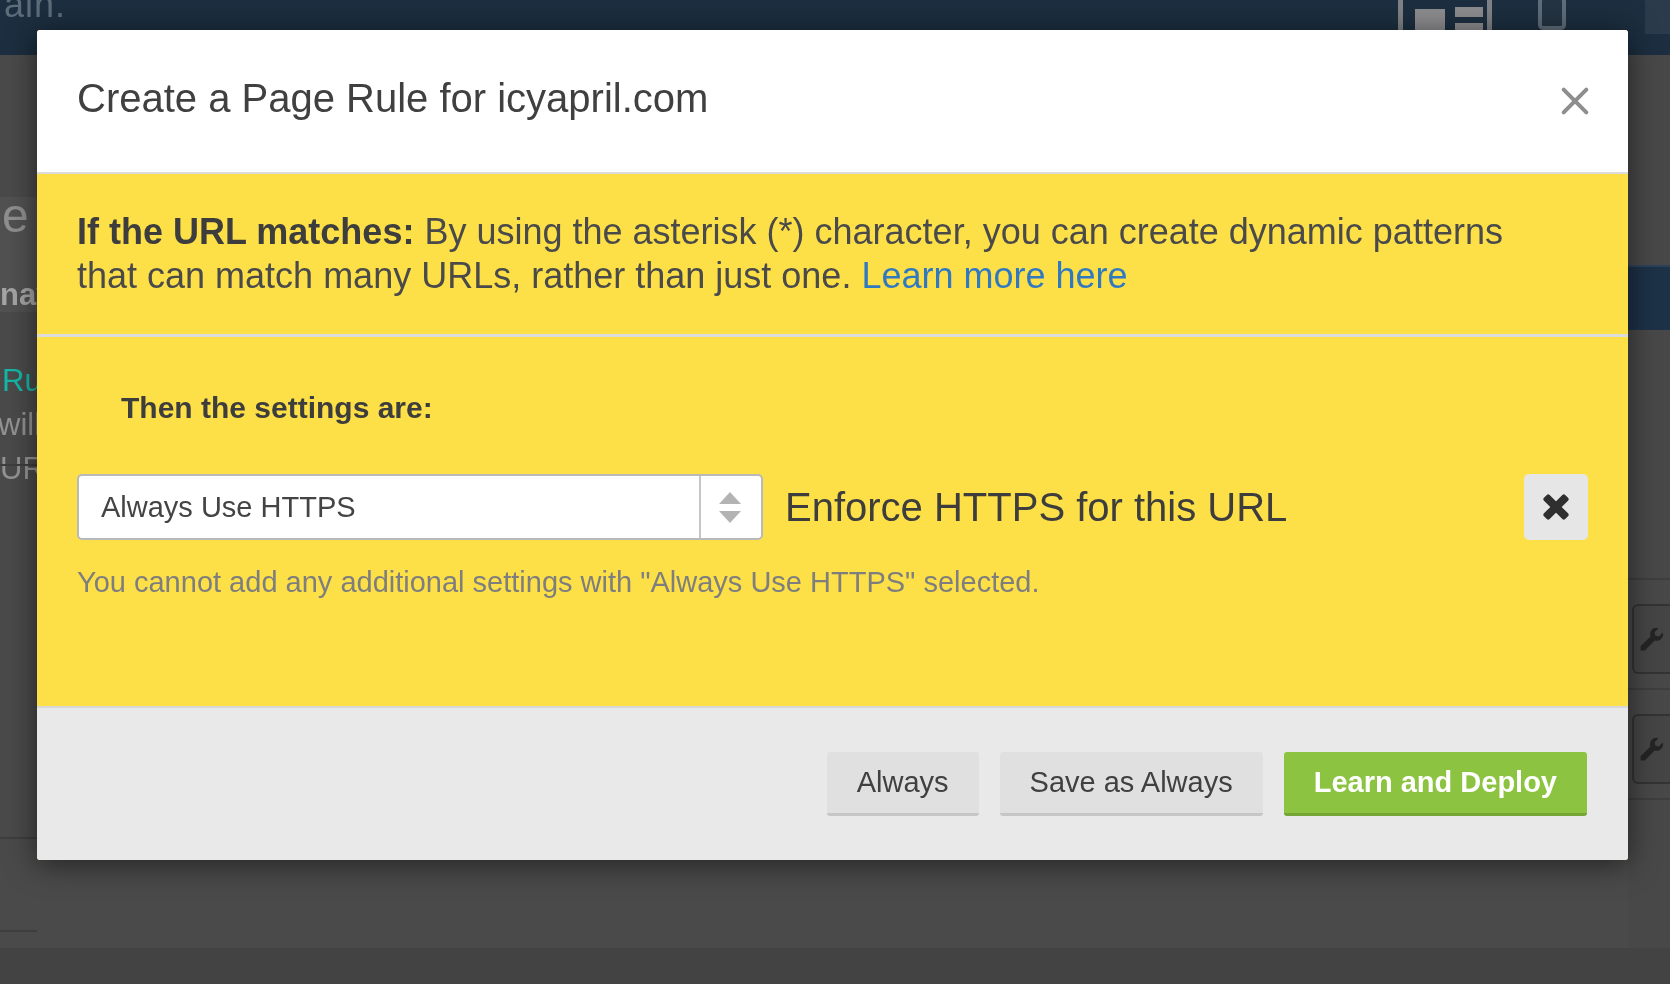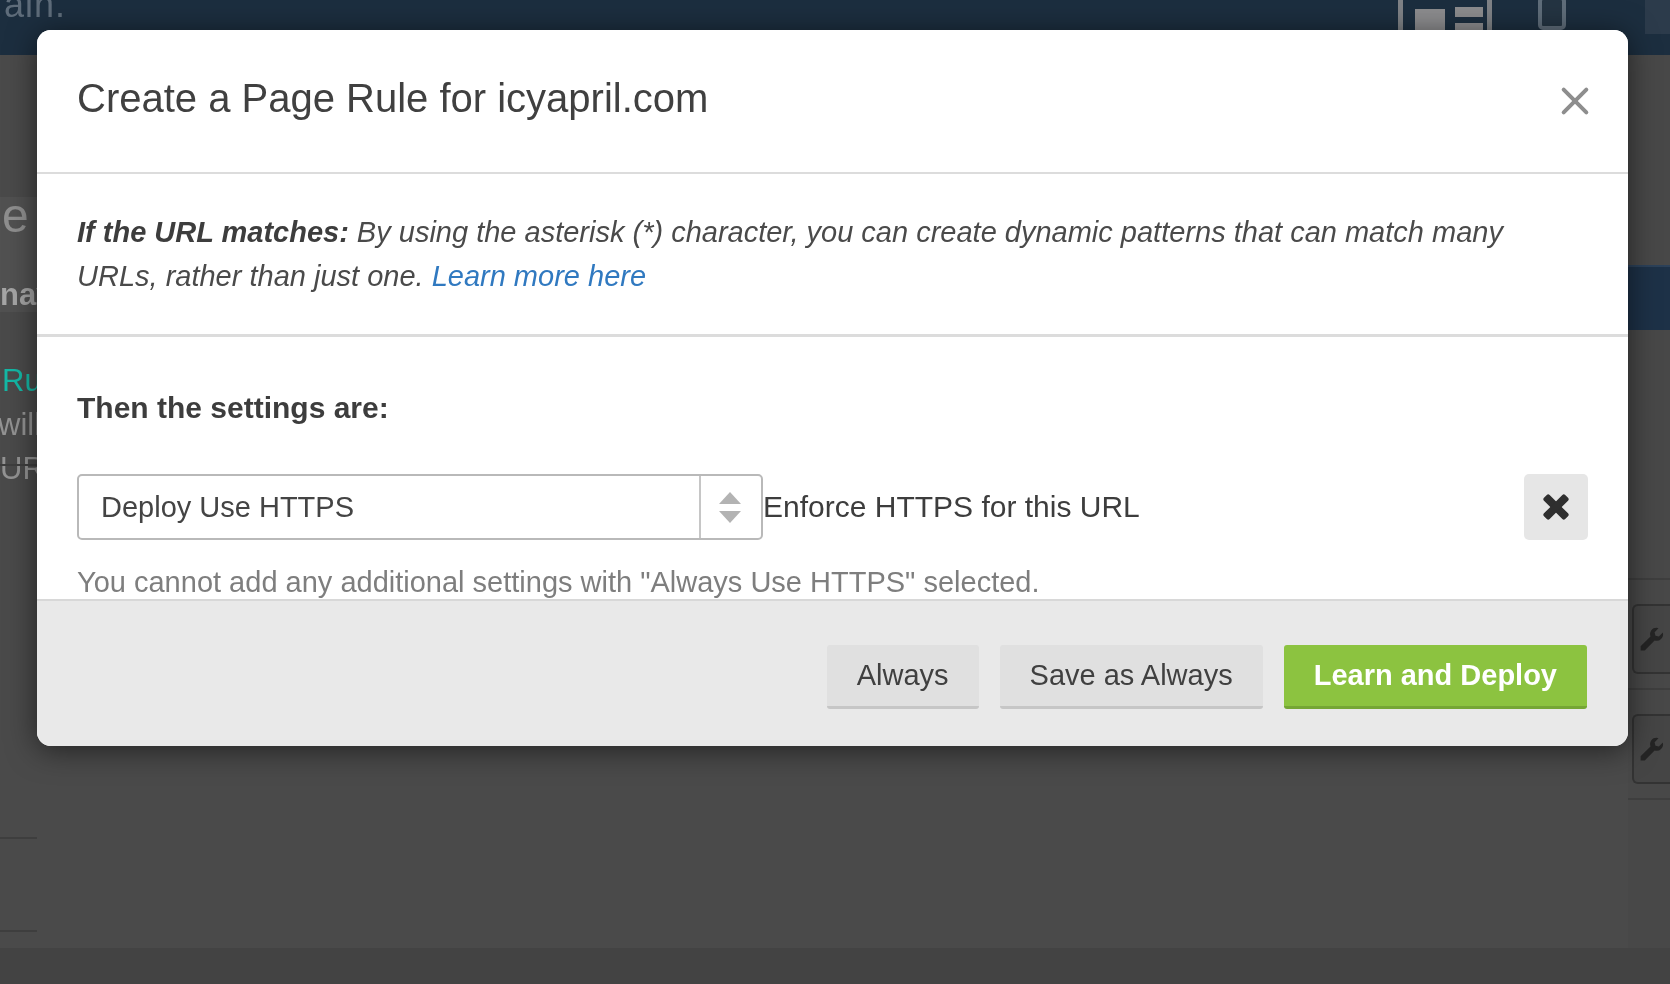--- a/index.html
+++ b/index.html
@@ -28,46 +28,46 @@
   .seam{position:absolute;height:2px;background:#3e3e3e;}
 
   .right-strip{position:absolute;left:1628px;top:55px;width:42px;height:929px;background:#484848;overflow:hidden;}
   .blue-frag{position:absolute;left:0;top:210px;width:42px;height:65px;background:#1d3147;border-top:2px solid #2c4159;}
   .wrench-btn{position:absolute;left:4px;width:38px;height:70px;background:#454545;border:2px solid #333;border-right:none;border-radius:6px 0 0 6px;display:flex;align-items:center;justify-content:center;}
   .wrench-1{top:549px;}
   .wrench-2{top:659px;}
   .bottom-strip{position:absolute;left:0;top:948px;width:1670px;height:36px;background:#434343;}
 
   
-  .modal{position:absolute;left:37px;top:30px;width:1591px;height:716px;background:#ffffff;border-radius:14px;
+  .modal{position:absolute;left:37px;top:30px;width:1591px;height:830px;background:#fde047;border-radius:3px;
          box-shadow:0 4px 30px rgba(0,0,0,.55);display:flex;flex-direction:column;overflow:hidden;}
   .modal-header{position:relative;height:144px;background:#ffffff;border-bottom:2px solid #dcdcdc;flex:0 0 auto;}
   .modal-title{position:absolute;left:40px;top:46px;font-size:40px;color:#404040;}
   .close-btn{position:absolute;right:34px;top:52px;width:38px;height:38px;cursor:pointer;}
   .close-btn span{position:absolute;left:1px;top:17px;width:36px;height:4px;background:#8e8e8e;border-radius:2px;}
   .close-btn .l1{transform:rotate(45deg);}
   .close-btn .l2{transform:rotate(-45deg);}
 
   .modal-body{flex:1 1 auto;padding:0 40px;}
-  .url-paragraph{margin:36px 0 0 0;max-width:1470px;font-size:29px;line-height:44px;color:#4a4a4a;font-style:italic;}
+  .url-paragraph{margin:36px 0 0 0;max-width:1470px;font-size:36px;line-height:44px;color:#4a4a4a;}
   .url-paragraph b{color:#3d3d3d;}
   .link{color:#3079c0;text-decoration:none;cursor:pointer;}
   .url-input{display:block;margin-top:26px;width:1511px;height:72px;background:#fff;border:2px solid #b9b9b9;
              border-radius:5px;padding:0 20px;font-size:29px;color:#4f4f4f;outline:none;}
   .section-divider{margin:36px -40px 0 -40px;height:3px;background:#dcdcdc;}
-  .settings-heading{margin-top:54px;font-size:30px;font-weight:bold;color:#3d3d3d;}
+  .settings-heading{margin-top:54px;font-size:30px;font-weight:bold;color:#3d3d3d;margin-left:44px;}
   .settings-row{margin-top:49px;display:flex;align-items:center;}
   .setting-select{position:relative;width:686px;height:66px;background:#fff;border:2px solid #b9b9b9;border-radius:5px;
                   display:flex;align-items:center;cursor:pointer;}
   .setting-select .value{padding-left:22px;font-size:29px;color:#444;}
   .select-sep{position:absolute;right:60px;top:0;width:2px;height:62px;background:#c6c6c6;}
   .stepper{position:absolute;right:16px;top:0;height:62px;width:30px;display:flex;flex-direction:column;align-items:center;justify-content:center;gap:7px;}
   .tri-up{width:0;height:0;border-left:11px solid transparent;border-right:11px solid transparent;border-bottom:12px solid #b3b3b3;}
   .tri-down{width:0;height:0;border-left:11px solid transparent;border-right:11px solid transparent;border-top:12px solid #b3b3b3;}
-  .setting-desc{font-size:30px;color:#3d3d3d;text-align:right;}
+  .setting-desc{margin-left:22px;font-size:40px;color:#3d3d3d;text-align:right;}
   .row-spacer{flex:1 1 auto;}
   .remove-btn{width:64px;height:66px;background:#e6e6e6;border:none;border-radius:5px;position:relative;cursor:pointer;flex:0 0 auto;}
   .remove-btn span{position:absolute;left:17px;top:29px;width:30px;height:8px;background:#2f2f2f;border-radius:2px;}
   .remove-btn .x1{transform:rotate(45deg);}
   .remove-btn .x2{transform:rotate(-45deg);}
   .settings-note{margin-top:26px;font-size:29px;color:#7e7e7e;}
 
   .modal-footer{flex:0 0 auto;height:154px;background:#e9e9e9;border-top:2px solid #d8d8d8;
                 display:flex;justify-content:flex-end;align-items:flex-start;gap:21px;padding:44px 41px 0 0;}
   .btn{height:64px;border:none;border-radius:3px;font-size:29px;padding:0 30px;cursor:pointer;}
@@ -136,21 +136,21 @@
     <div class="modal-body">
       <p class="url-paragraph"><b>If the URL matches:</b><span> By using the asterisk (*) character, you can create dynamic patterns that can match many URLs, rather than just one. </span><a class="link">Learn more here</a></p>
 
 
       <div class="section-divider"></div>
 
       <div class="settings-heading">Then the settings are:</div>
 
       <div class="settings-row">
         <div class="setting-select">
-          <span class="value">Deploy Use HTTPS</span>
+          <span class="value">Always Use HTTPS</span>
           <span class="select-sep"></span>
           <span class="stepper">
             <span class="tri-up"></span>
               <span class="tri-down"></span>
           </span>
         </div>
         <div class="setting-desc">Enforce HTTPS for this URL</div>
         <div class="row-spacer"></div>
         <button class="remove-btn">
           <span class="x1"></span>

